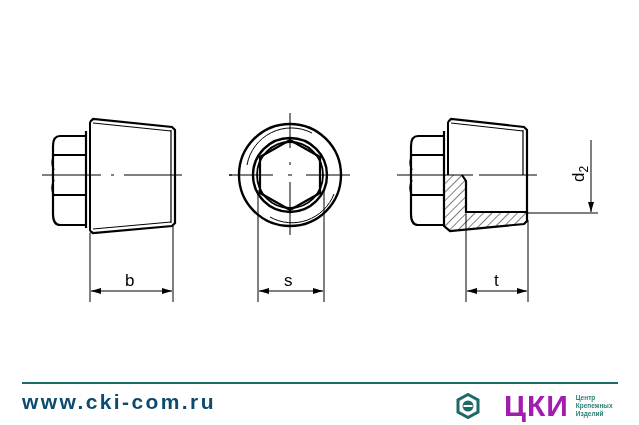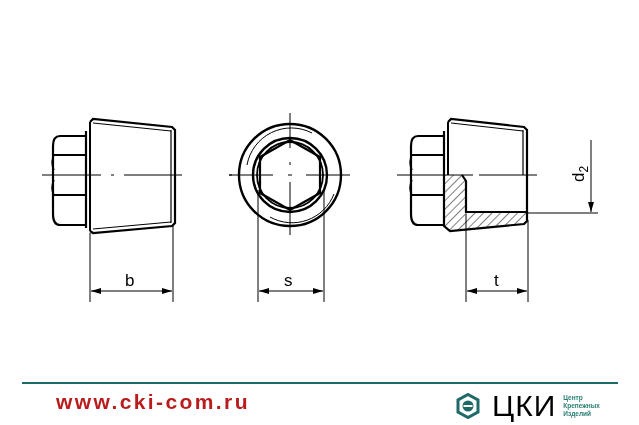--- a/index.html
+++ b/index.html
@@ -1,23 +1,23 @@
 <!DOCTYPE html>
 <html><head>
   <meta charset="utf-8">
   <style>
     html, body { margin: 0; padding: 0; background: #ffffff; }
     body { width: 639px; height: 425px; position: relative; overflow: hidden; font-family: "Liberation Sans", sans-serif; }
     #drawing { position: absolute; left: 0; top: 0; }
     .dim-label { font-family: "Liberation Sans", sans-serif; font-size: 17px; fill: #000; }
     .footer-line { position: absolute; left: 22px; top: 382px; width: 596px; height: 2px; background: #1d6b68; }
-    .site-url { position: absolute; left: 22px; top: 390px; font-family: "Liberation Sans", sans-serif; font-weight: bold; font-size: 21px; letter-spacing: 2.4px; color: #b91c1c; margin-left: 34px; }
+    .site-url { position: absolute; left: 22px; top: 390px; font-family: "Liberation Sans", sans-serif; font-weight: bold; font-size: 21px; letter-spacing: 2.4px; color: #0c4a6e; }
     .brand { position: absolute; left: 456px; top: 388px; height: 36px; display: flex; align-items: center; }
     .brand-logo { width: 24px; height: 26px; margin-right: 12px; }
-    .brand-name { font-family: "Liberation Sans", sans-serif; font-weight: normal; font-size: 30px; color: #000000; letter-spacing: 1px; line-height: 1; }
+    .brand-name { font-family: "Liberation Sans", sans-serif; font-weight: bold; font-size: 30px; color: #a21caf; letter-spacing: 1px; line-height: 1; margin-left: 12px; }
     .brand-sub { margin-left: 7px; display: flex; flex-direction: column; font-family: "Liberation Sans", sans-serif; font-size: 6.5px; line-height: 8px; color: #2a7f74; font-weight: bold; }
   </style>
 </head>
 <body>
 
 <svg id="drawing" width="639" height="380" viewBox="0 0 639 380" xmlns="http://www.w3.org/2000/svg">
   <defs>
     <marker id="arr" markerWidth="10" markerHeight="6" refX="10" refY="3" orient="auto-start-reverse" markerUnits="userSpaceOnUse">
       <path d="M0,0 L10,3 L0,6 Z" fill="#000"></path>
     </marker>

